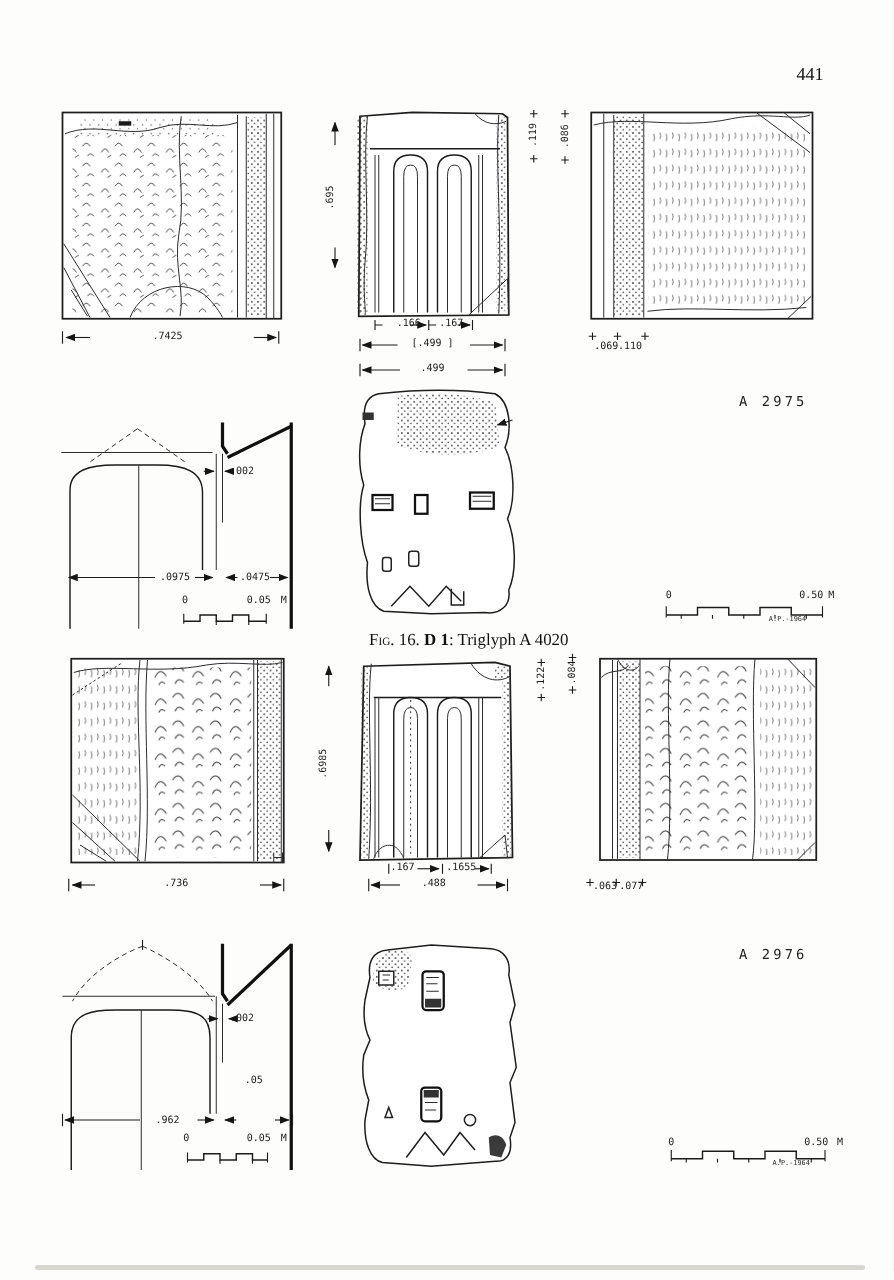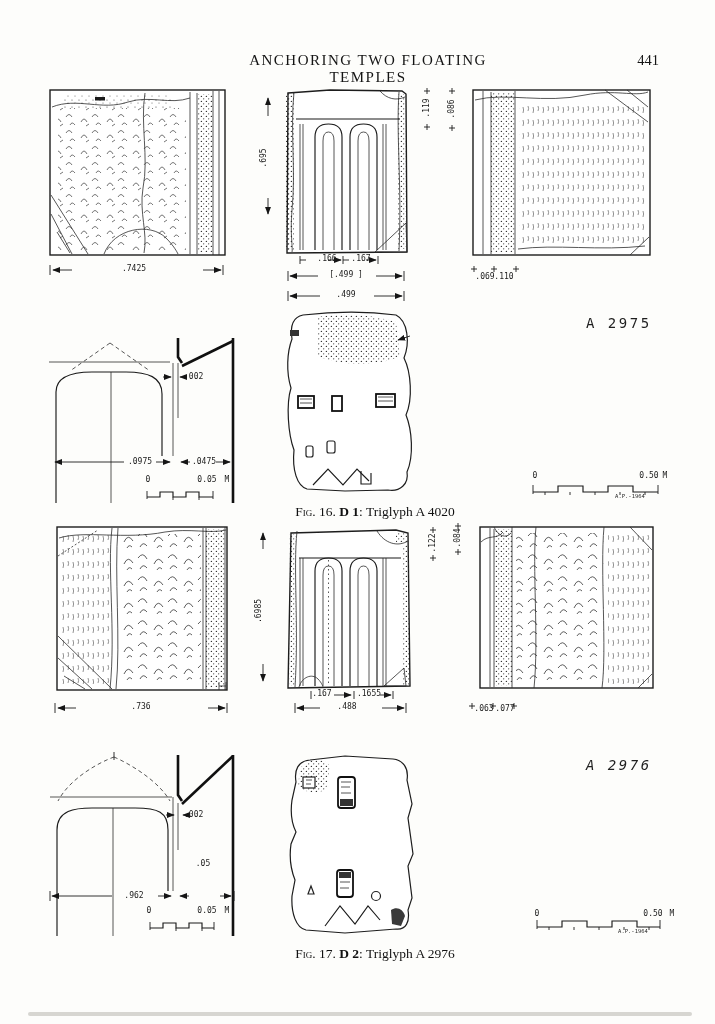--- a/index.html
+++ b/index.html
@@ -11,39 +11,38 @@
   .tn{fill:none;stroke:#2c2c2c;stroke-width:.8;}
   .tn2{fill:none;stroke:#1b1b1b;stroke-width:1.15;}
   .thk{fill:none;stroke:#101010;stroke-width:2.6;}
   .thkr{stroke:#101010;stroke-width:1.8;}
   .tnr{stroke:#222;stroke-width:1.2;}
   .dl{stroke:#1c1c1c;stroke-width:.9;fill:none;}
   .tk{stroke:#1c1c1c;stroke-width:.9;fill:none;}
   .dim{position:absolute;font-family:"DejaVu Sans Mono",monospace;font-size:8px;
        line-height:1;color:#1a1a1a;text-align:center;white-space:pre;}
   .rot{transform:rotate(-90deg);transform-origin:center;}
-  .cat{position:absolute;font-family:"DejaVu Sans Mono",monospace;font-size:14px;
+  .cat{position:absolute;font-family:"DejaVu Sans Mono",monospace;font-size:11px;
        letter-spacing:2.5px;color:#1f1f1f;text-align:right;white-space:pre;}
   .credit{position:absolute;font-family:"DejaVu Sans Mono",monospace;font-size:5.5px;
        color:#2a2a2a;text-align:center;white-space:pre;}
   .caption{position:absolute;font-size:13.5px;color:#111;text-align:center;white-space:pre;}
   .caption .sc{font-variant:small-caps;margin-top:44px;}
   .caption .bold{font-weight:bold;}
   .runhead{position:absolute;left:218px;top:52px;width:300px;text-align:center;
        font-size:15px;letter-spacing:1.5px;color:#141414;}
   .pageno{position:absolute;left:628px;top:52px;width:40px;text-align:center;font-size:14.5px;}
   .scan-shadow{position:absolute;left:28px;top:1012px;width:664px;height:4px;
        background:#c9c8c3;border-radius:2px;opacity:.75;}
 </style>
 </head>
 <body>
 
 <div class="page">
 
-  <div class="runhead">ANCHORING TWO FLOATING TEMPLES</div>
   <div class="pageno">441</div>
 
   <svg class="art" width="715" height="1024" viewBox="0 0 715 1024">
     <defs>
       <marker id="arr" markerUnits="userSpaceOnUse" markerWidth="8" markerHeight="6" refX="7.2" refY="3" orient="auto">
         <path d="M0,0 L8,3 L0,6 Z" fill="#151515"></path>
       </marker>
       <pattern id="peck" width="26" height="16" patternUnits="userSpaceOnUse">
         <path d="M3,10 q3,-6 6,0 M14,5 q3,-5 6,0 M18,13 q2,-4 5,0 M8,14 l3,-2" fill="none" stroke="#3a3a3a" stroke-width=".7"></path>
       </pattern>
@@ -312,21 +311,20 @@
   <div class="dim rot" style="left:415px;top:539px;width:36px;">.122</div>
   <div class="dim rot" style="left:440px;top:534px;width:36px;">.084</div>
   <div class="dim" style="left:474px;top:705px;width:20px;">.063</div>
   <div class="dim" style="left:495px;top:705px;width:20px;">.077</div>
   <div class="dim" style="left:184px;top:811px;width:30px;text-align:left;">.002</div>
   <div class="dim" style="left:116px;top:892px;width:36px;">.962</div>
   <div class="dim" style="left:190px;top:860px;width:26px;">.05</div>
   <div class="dim" style="left:144px;top:907px;width:10px;">0</div>
   <div class="dim" style="left:194px;top:907px;width:26px;">0.05</div>
   <div class="dim" style="left:221px;top:907px;width:12px;">M</div>
-  <div class="cat" style="left:586px;top:757px;width:60px;font-style:italic;">A 2976</div>
+  <div class="cat" style="left:586px;top:757px;width:60px;">A 2976</div>
   <div class="dim" style="left:531px;top:910px;width:12px;">0</div>
   <div class="dim" style="left:640px;top:910px;width:26px;">0.50</div>
   <div class="dim" style="left:666px;top:910px;width:12px;">M</div>
   <div class="credit" style="left:607px;top:928px;width:52px;">A.P.-1964</div>
-  <div class="caption" style="left:245px;top:946px;width:260px;"><span class="sc">Fig. 17.</span> <span class="bold">D 2</span><span>: Triglyph A 2976</span></div>
 
   <div class="scan-shadow"></div>
 </div>
 
 </body></html>

